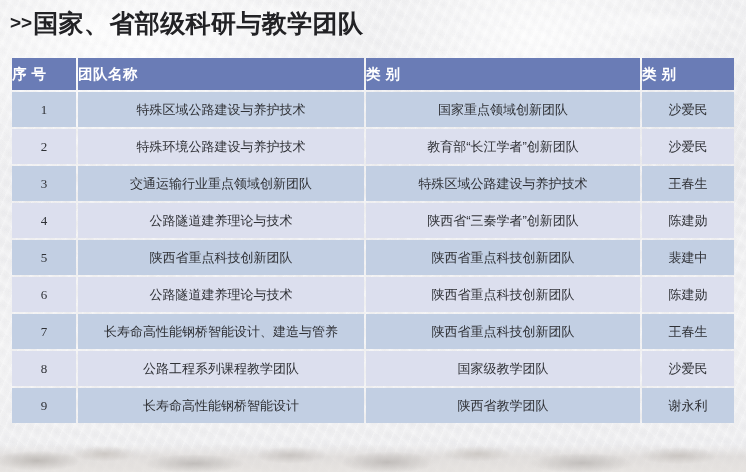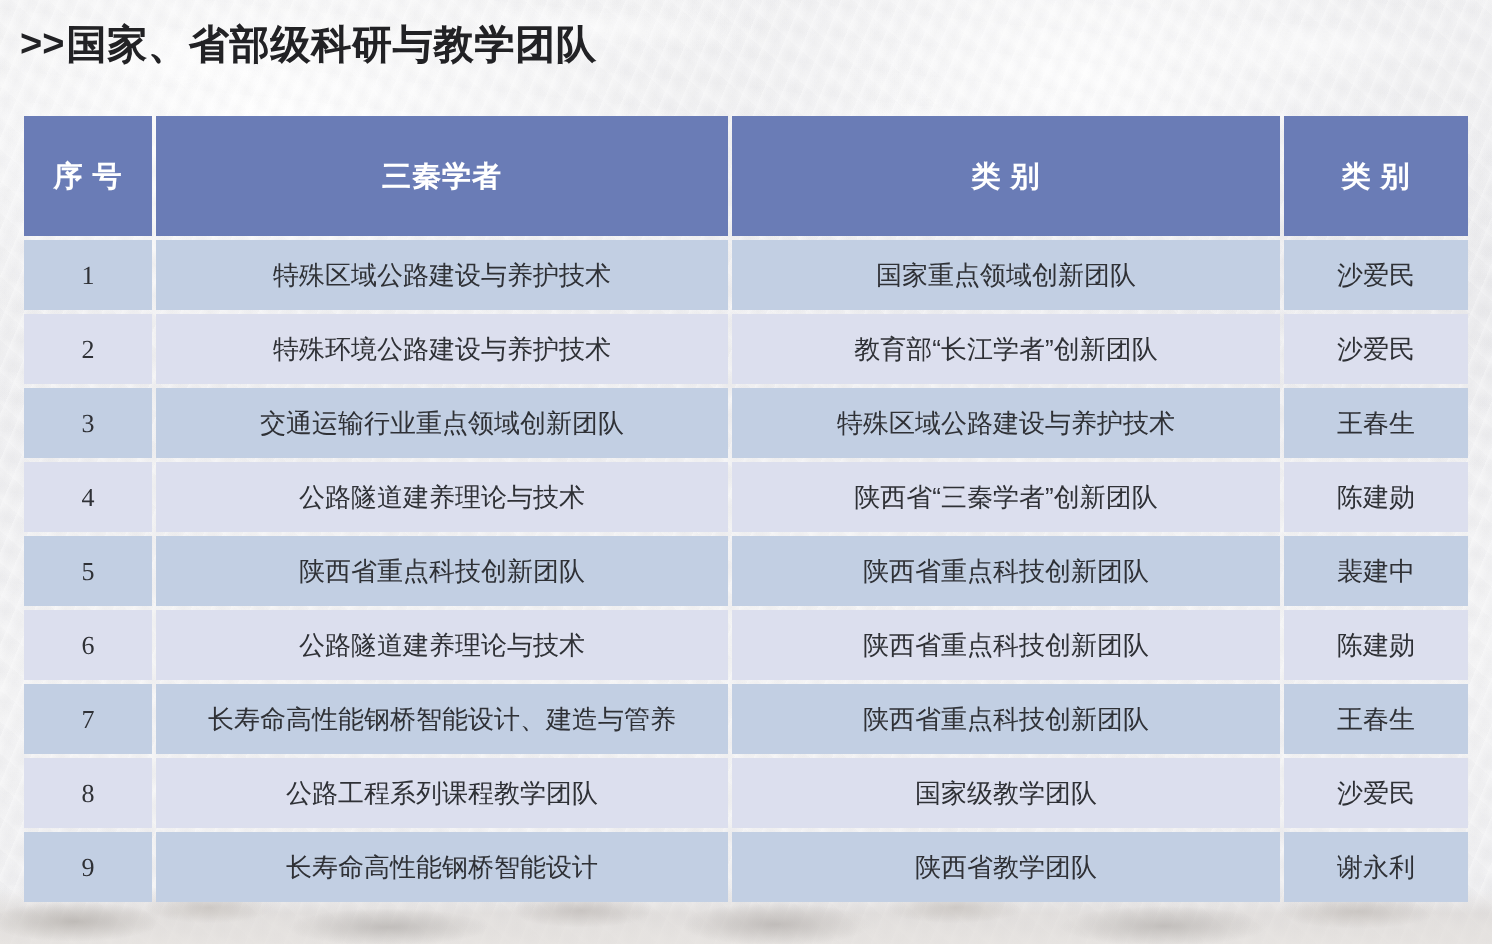--- a/index.html
+++ b/index.html
@@ -76,21 +76,21 @@
     left: 0;
     top: 0;
     width: 746px;
     height: 46px;
     display: flex;
     align-items: center;
     padding-left: 10px;
     box-sizing: border-box;
   }
   .title-text {
-    font-size: 20px;
+    font-size: 25px;
     font-weight: bold;
     color: #222225;
     letter-spacing: 0.4px;
     white-space: nowrap;
     line-height: 1;
   }
   .title-arrows {
     font-size: 19px;
     font-weight: bold;
     color: #222225;
@@ -110,24 +110,24 @@
     border-spacing: 2px 2px;
     width: 726px;
     table-layout: fixed;
   }
   table.team-table th {
     background: #6a7cb6;
     color: #ffffff;
     font-size: 14.5px;
     font-weight: bold;
     height: 32px;
-    text-align: center;
+    text-align: left;
     letter-spacing: 0.5px;
     border: 0;
-    padding: 14px;
+    padding: 0;
   }
   table.team-table td {
     height: 35px;
     text-align: center;
     font-size: 13px;
     color: #2f3136;
     font-weight: normal;
     border: 0;
     padding: 0 3px;
     white-space: nowrap;
@@ -162,21 +162,21 @@
     <table class="team-table">
       <colgroup>
         <col class="c0">
           <col class="c1">
           <col class="c2">
           <col class="c3">
       </colgroup>
       <thead>
         <tr>
           <th>序 号</th>
-          <th>三秦学者</th>
+          <th>团队名称</th>
           <th>类 别</th>
           <th>类 别</th>
         </tr>
       </thead>
       <tbody id="table-body">
           <tr class="row-odd">
             <td class="col-no">1</td>
             <td>特殊区域公路建设与养护技术</td>
             <td>国家重点领域创新团队</td>
             <td>沙爱民</td>

